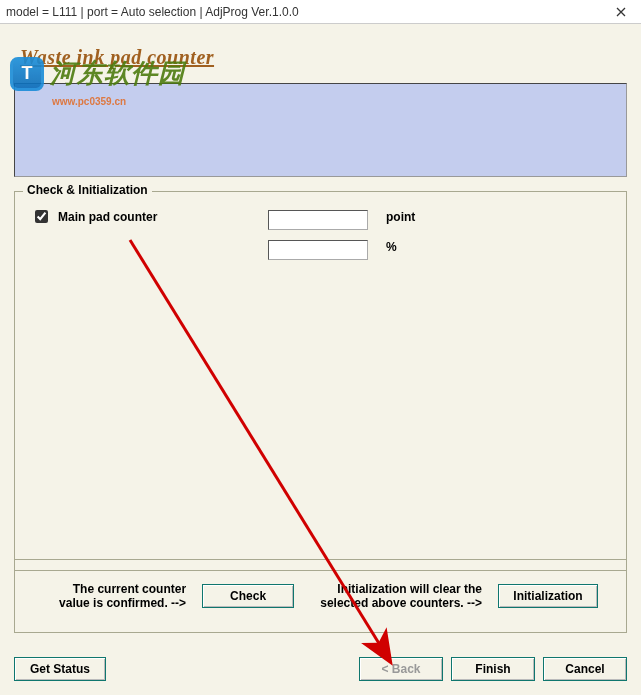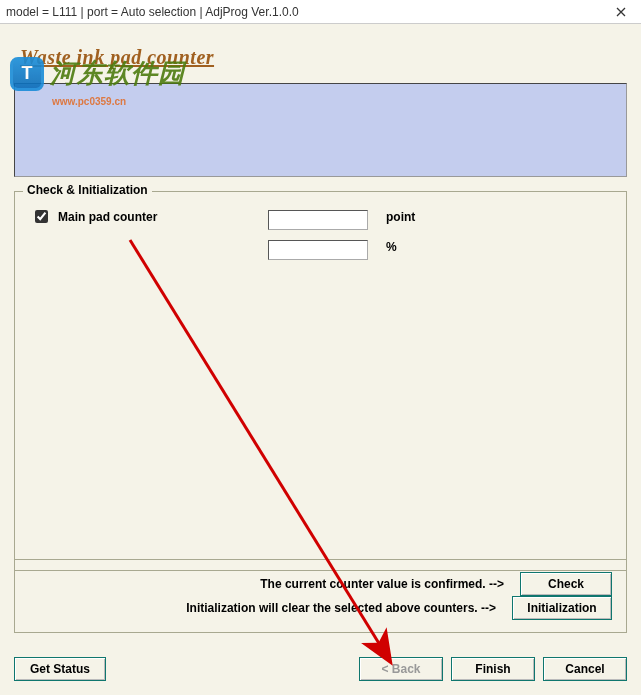--- a/index.html
+++ b/index.html
@@ -15,21 +15,21 @@
 .watermark .url { position: absolute; top: 40px; left: 42px; font-size: 10px; color: #e07030; font-weight: bold; }
 .groupbox { border: 1px solid #a8a890; padding: 18px 14px 14px 14px; position: relative; margin-bottom: 6px; }
 .groupbox .legend { position: absolute; top: -9px; left: 8px; background: #f5f3e8; padding: 0 4px; font-weight: bold; font-size: 12px; }
 .row { display: flex; align-items: flex-start; margin-bottom: 10px; }
 .chk { width: 13px; height: 13px; margin: 0 10px 0 6px; accent-color: #333; }
 .rowlabel { width: 210px; font-weight: bold; font-size: 12px; }
 .valinput { width: 100px; height: 20px; background: #fff; border: 1px inset #aaa; margin-right: 18px; font-size: 12px; padding: 0 4px; text-align: right; }
 .unit { font-weight: bold; font-size: 12px; }
 .row.indent { padding-left: 239px; }
 .lower { position: absolute; bottom: 62px; left: 14px; right: 14px; }
-.lower .groupend { border: 1px solid #a8a890; padding: 12px 14px; height: 74px; display: flex; flex-direction: column; justify-content: flex-start; }
+.lower .groupend { border: 1px solid #a8a890; padding: 12px 28px; height: 74px; display: flex; flex-direction: row; justify-content: flex-start; }
 .msgrow { display: flex; align-items: center; }
 .msgtxt { flex: 1; text-align: right; font-weight: bold; font-size: 12px; padding-right: 16px; }
 .btn { min-width: 92px; height: 24px; background: #f5f3e8; border: 1px solid #0f766e; box-shadow: 1px 1px 0 #fff inset, -1px -1px 0 #bbb inset; font-size: 12px; font-weight: bold; cursor: default; text-align: center; line-height: 22px; font-family: inherit; }
 .btn.disabled { color: #999; }
 .btn.init { min-width: 100px; }
 .bottombar { position: absolute; bottom: 14px; left: 14px; right: 14px; display: flex; align-items: center; }
 .bottombar .spacer { flex: 1; }
 .bottombar .btn { margin-left: 8px; min-width: 84px; }
 .bottombar .getstatus { margin-left: 0; min-width: 92px; }
 .arrow-svg { position: absolute; top: 206px; left: 120px; width: 300px; height: 440px; pointer-events: none; z-index: 10; }

